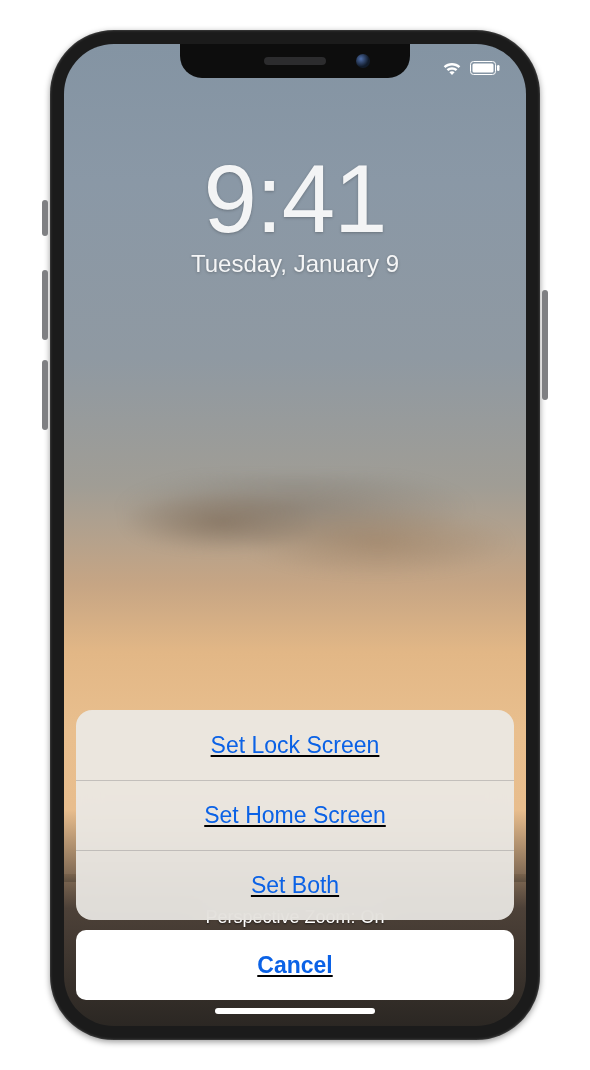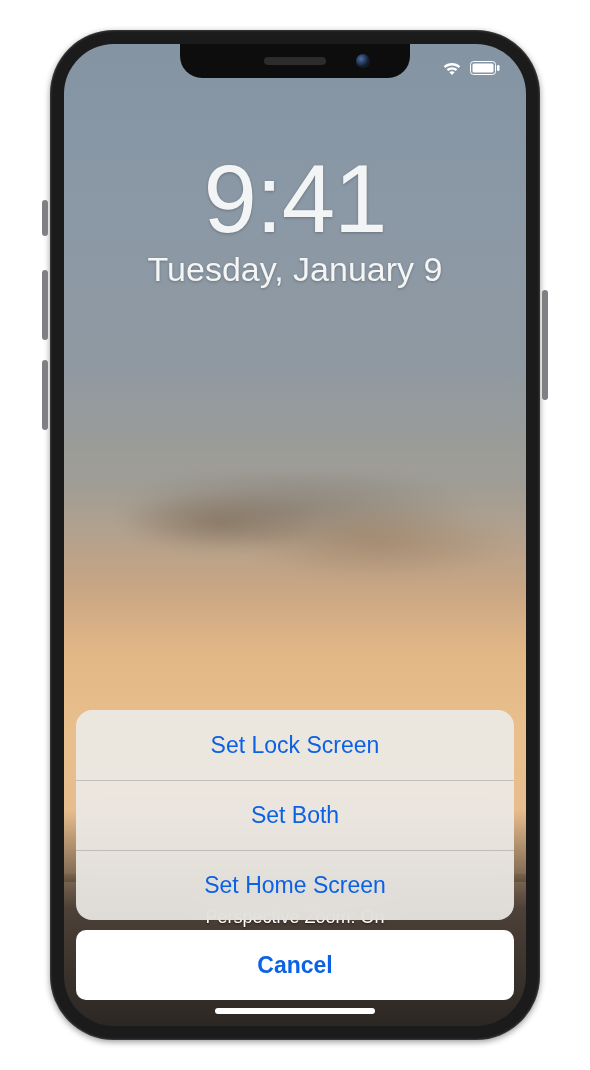--- a/index.html
+++ b/index.html
@@ -138,21 +138,21 @@
     color: rgba(255,255,255,0.92);
     z-index: 5;
     text-shadow: 0 1px 3px rgba(0,0,0,0.25);
   }
   .lock-clock .time {
     font-size: 96px;
     font-weight: 300;
     letter-spacing: -1px;
   }
   .lock-clock .date {
-    font-size: 34px;
+    font-size: 24px;
     font-weight: 400;
     margin-top: -4px;
   }
 
   
   .zoom-label {
     position: absolute;
     bottom: 98px;
     left: 0; right: 0;
     text-align: center;
@@ -172,20 +172,21 @@
     border-radius: 3px;
     background: #fff;
     z-index: 40;
   }
 
   
   .sheet-wrap {
     position: absolute;
     left: 12px; right: 12px; bottom: 26px;
     z-index: 30;
+    text-decoration: underline;
   }
   .sheet {
     border-radius: 16px;
     overflow: hidden;
     background: rgba(235,232,228,0.93);
     backdrop-filter: blur(12px);
   }
   .sheet .opt {
     height: 70px;
     display: flex;
@@ -250,21 +251,21 @@
     <div class="lock-clock">
       <div class="time">9:41</div>
       <div class="date">Tuesday, January 9</div>
     </div>
 
     <div class="zoom-label">Perspective Zoom: On</div>
 
     <div class="sheet-wrap">
       <div class="sheet">
         <div class="opt">Set Lock Screen</div>
+        <div class="opt">Set Home Screen</div>
         <div class="opt">Set Both</div>
-        <div class="opt">Set Home Screen</div>
       </div>
       <div class="cancel">Cancel</div>
     </div>
 
     <div class="home-ind"></div>
   </div>
 </div>
 
 </body></html>

